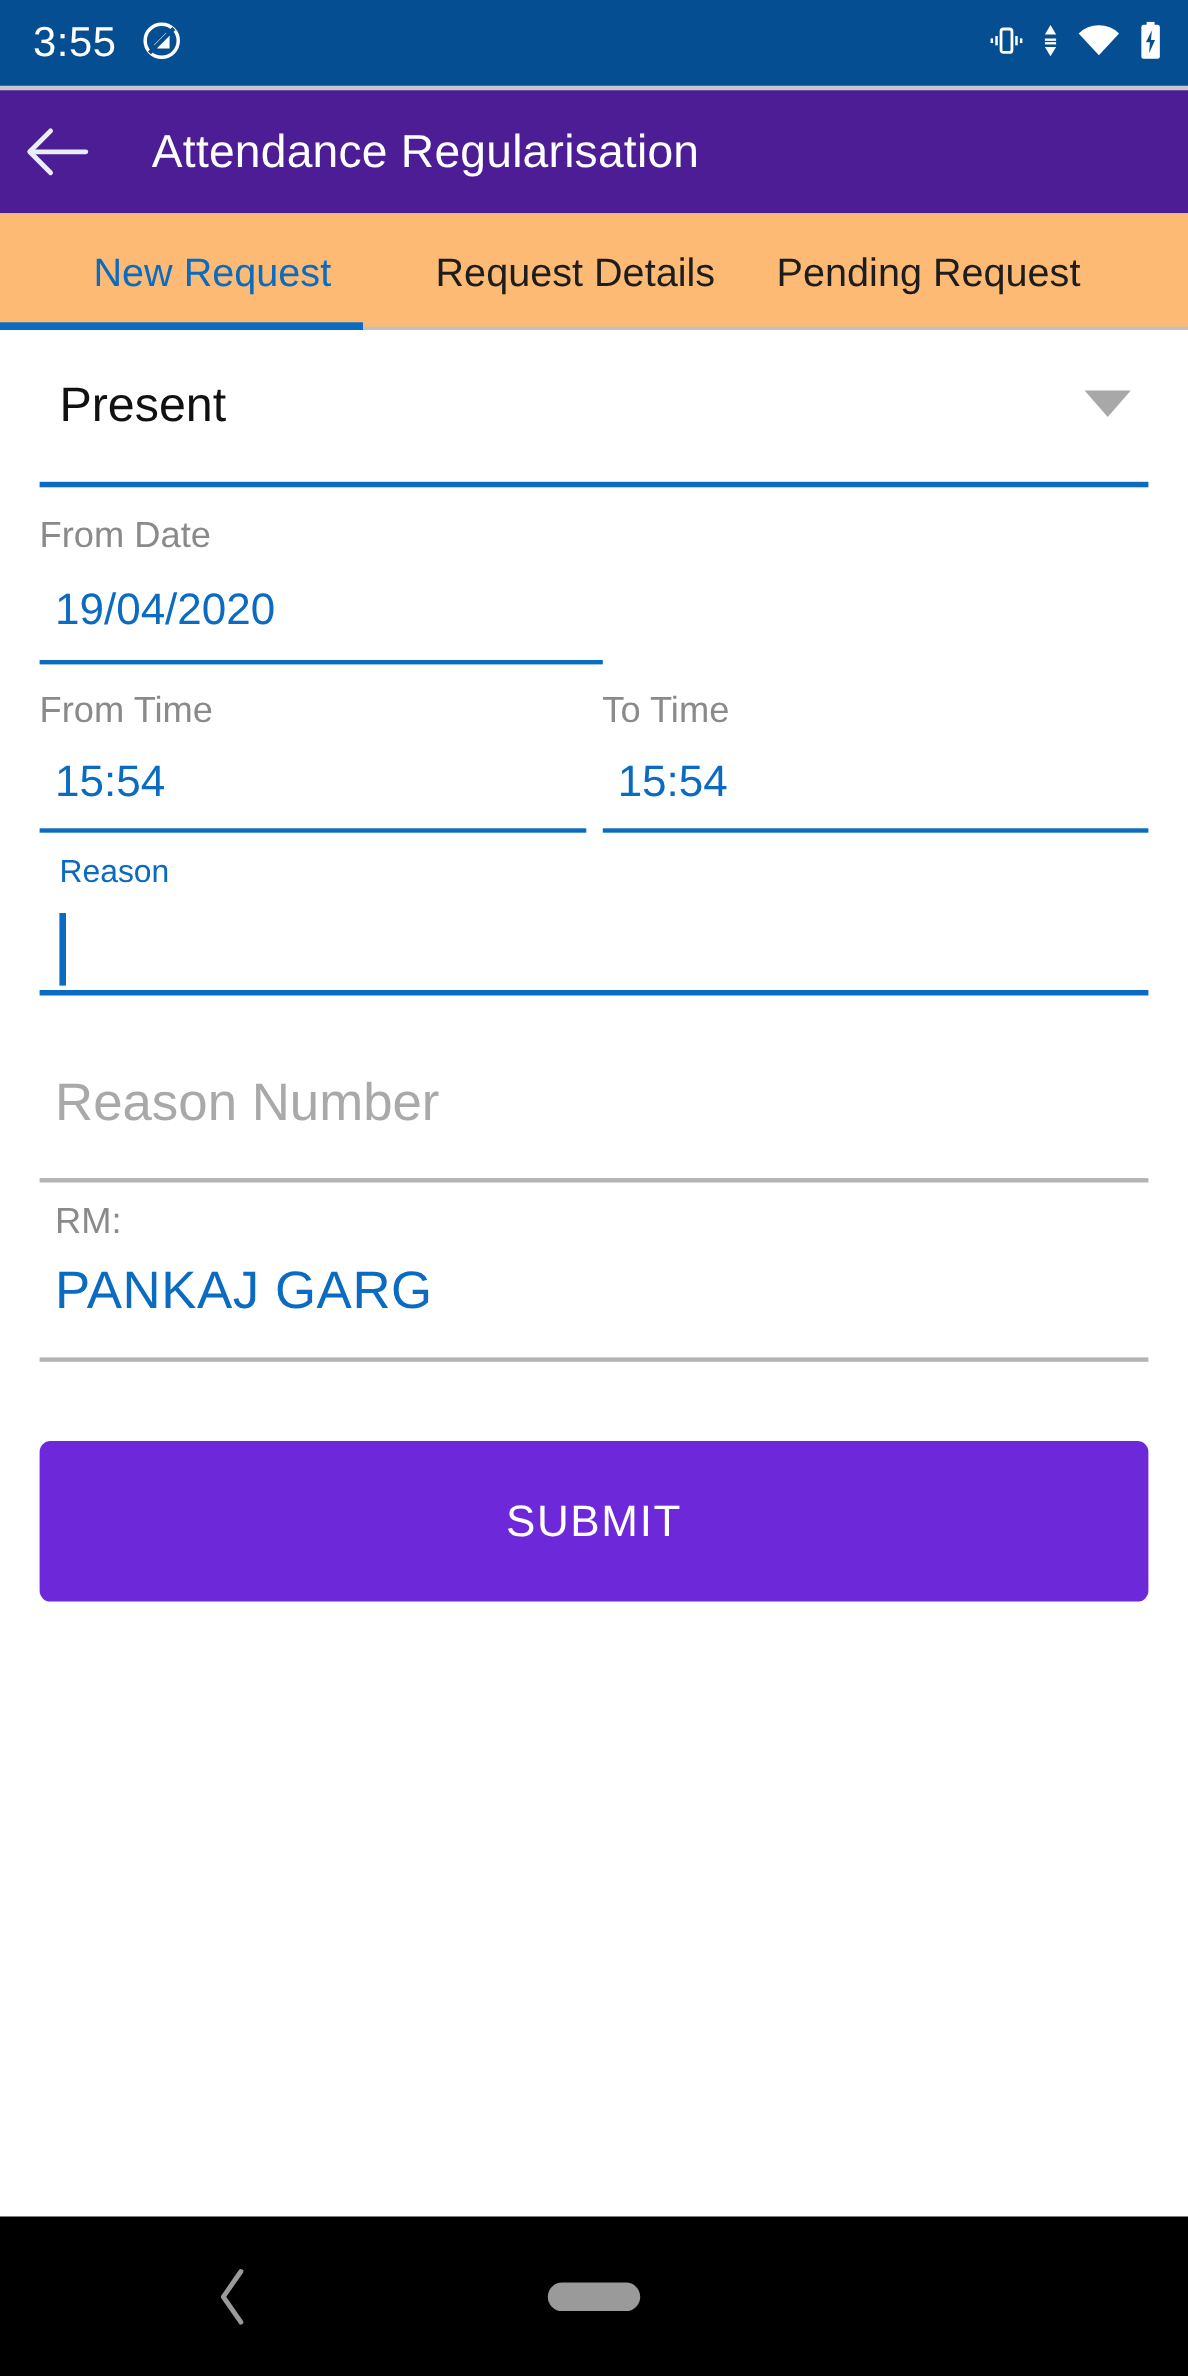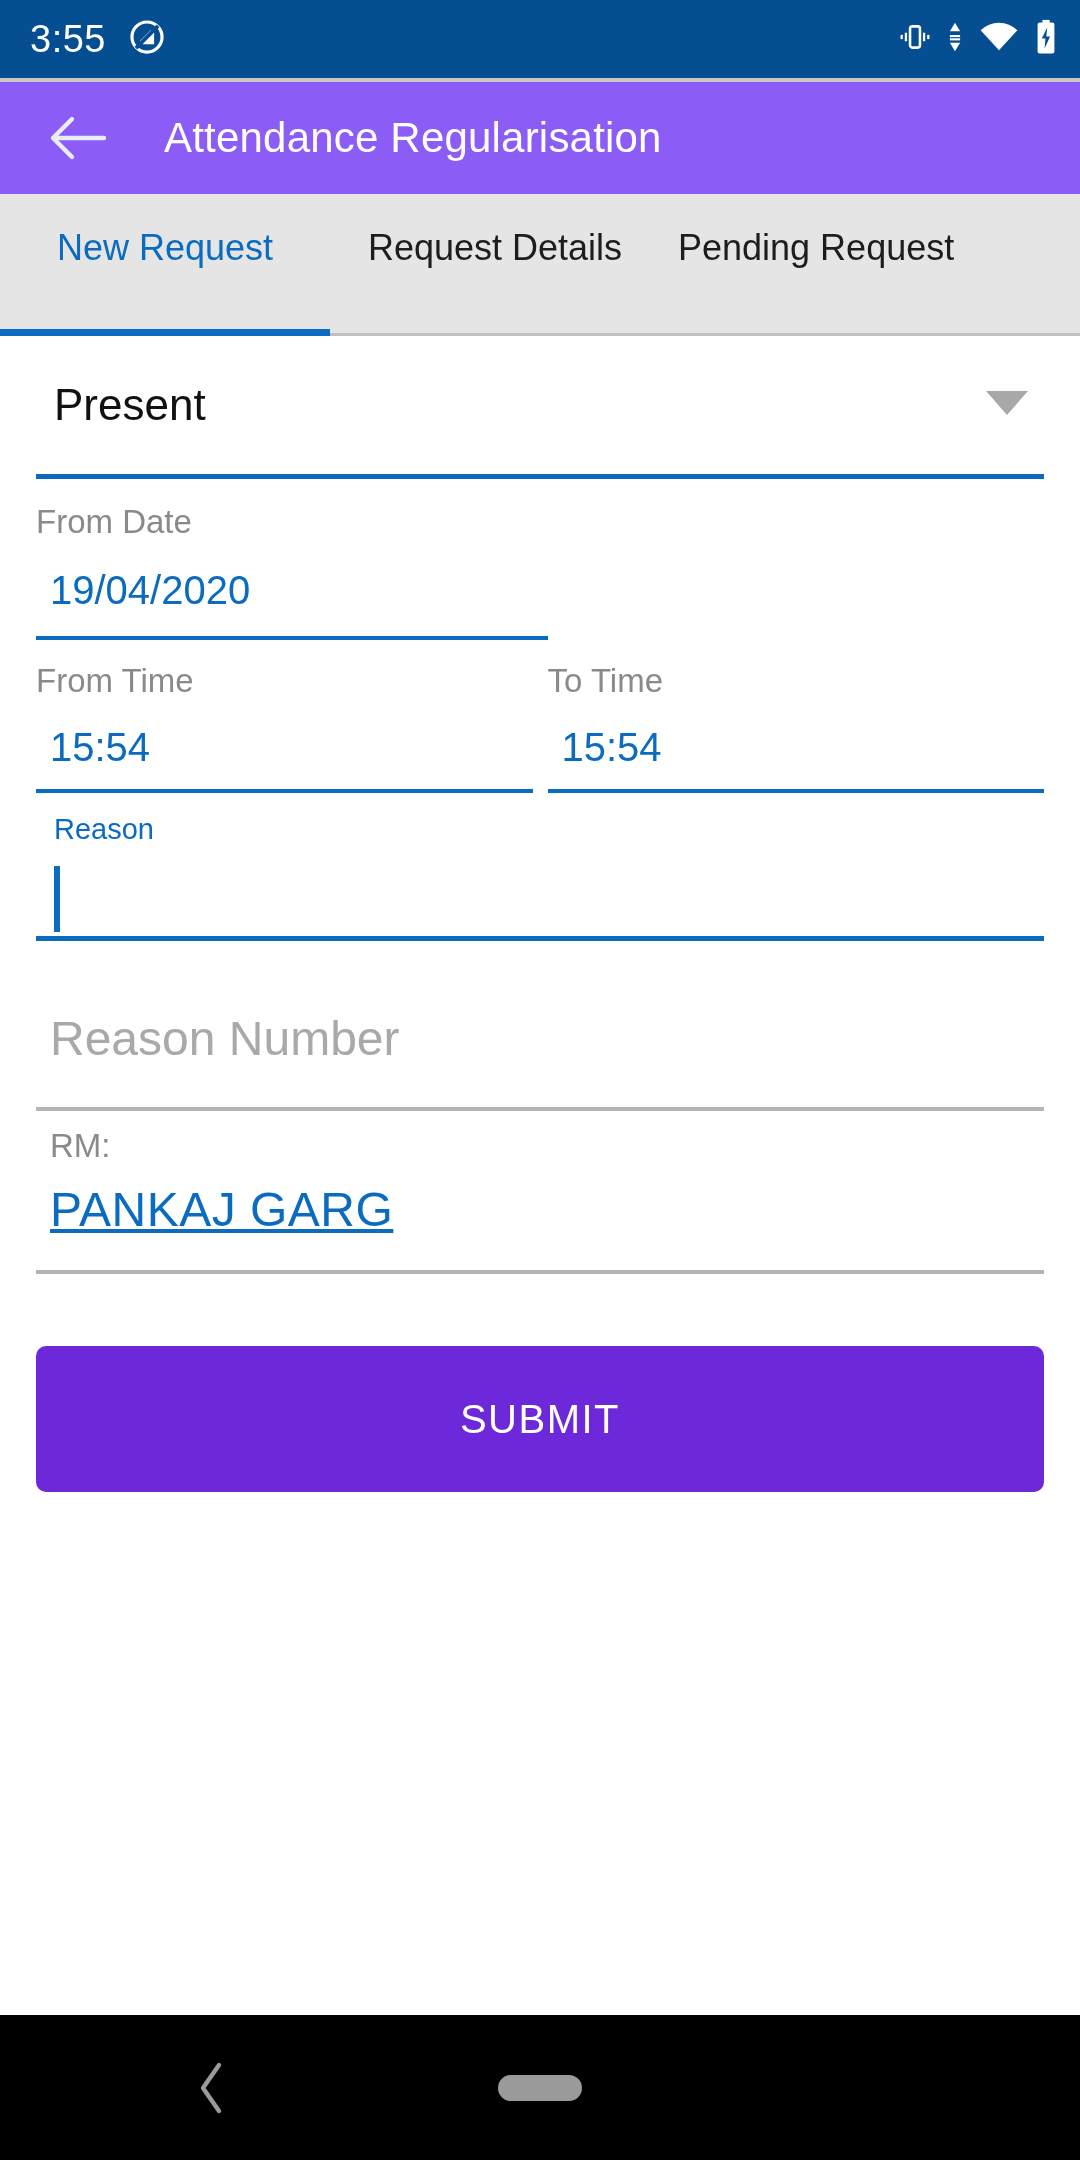--- a/index.html
+++ b/index.html
@@ -45,50 +45,51 @@
   .status-bar .ico { display: block; }
   .statusbar-divider {
     height: 4px;
     background: #c8c8c8;
     width: 100%;
   }
 
   
   .app-bar {
     height: 112px;
-    background: #8b5cf6;
-    display: flex;
-    align-items: center;
-    padding-left: 46px;
+    background: #4c1d95;
+    display: flex;
+    align-items: center;
+    padding-left: 20px;
     box-sizing: border-box;
   }
   .back-arrow {
     width: 66px;
     height: 66px;
     display: flex;
     align-items: center;
     justify-content: center;
     flex: none;
   }
   .app-title {
     color: #ffffff;
     font-size: 42px;
     margin-left: 52px;
     letter-spacing: 0.2px;
     white-space: nowrap;
   }
 
   
   .tab-bar {
-    height: 142px;
-    background: #e5e5e5;
+    height: 106px;
+    background: #fdba74;
     display: flex;
     align-items: flex-start;
     position: relative;
     overflow: hidden;
+    padding-left: 28px;
   }
   .tab {
     height: 108px;
     display: flex;
     align-items: center;
     justify-content: center;
     font-size: 36px;
     color: #1d1d1d;
     white-space: nowrap;
     box-sizing: border-box;
@@ -228,21 +229,20 @@
     margin-left: 14px;
     line-height: 1;
   }
   .rm-value {
     font-size: 48px;
     color: #0a6bc0;
     margin-left: 14px;
     margin-top: 24px;
     line-height: 1;
     letter-spacing: 0.5px;
-    text-decoration: underline;
   }
 
   
   .submit-button {
     margin-top: 72px;
     height: 146px;
     background: #6d28d9;
     border-radius: 10px;
     display: flex;
     align-items: center;

